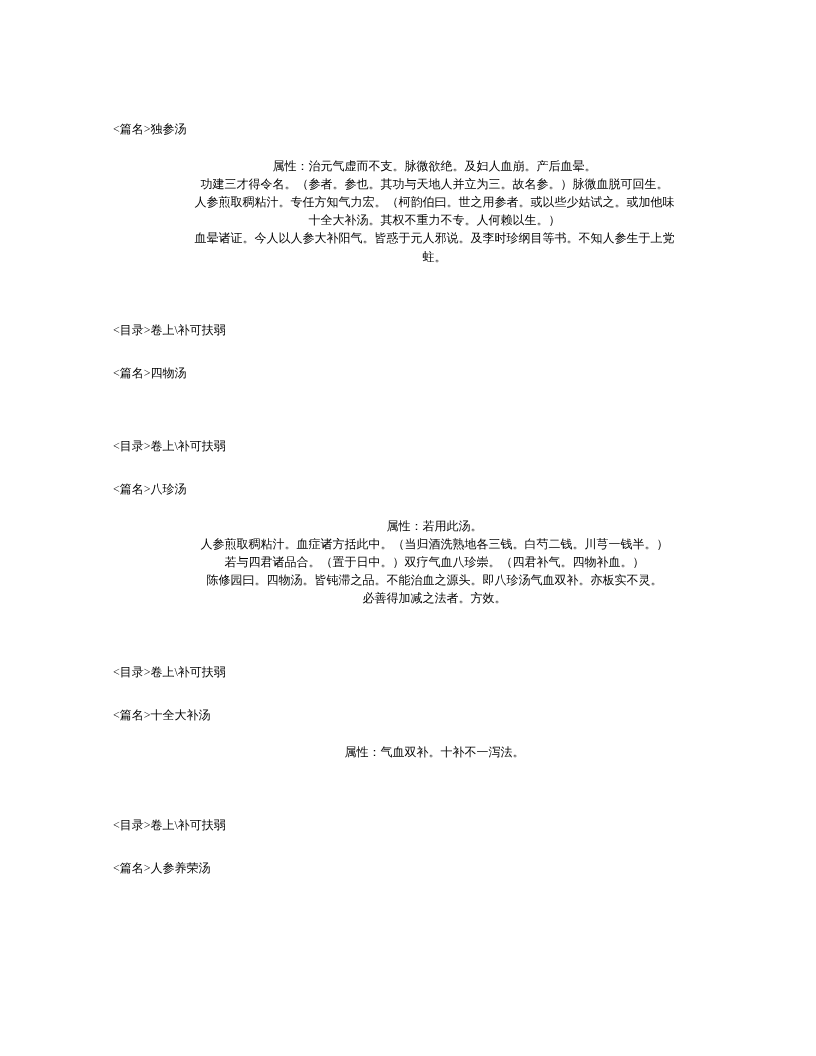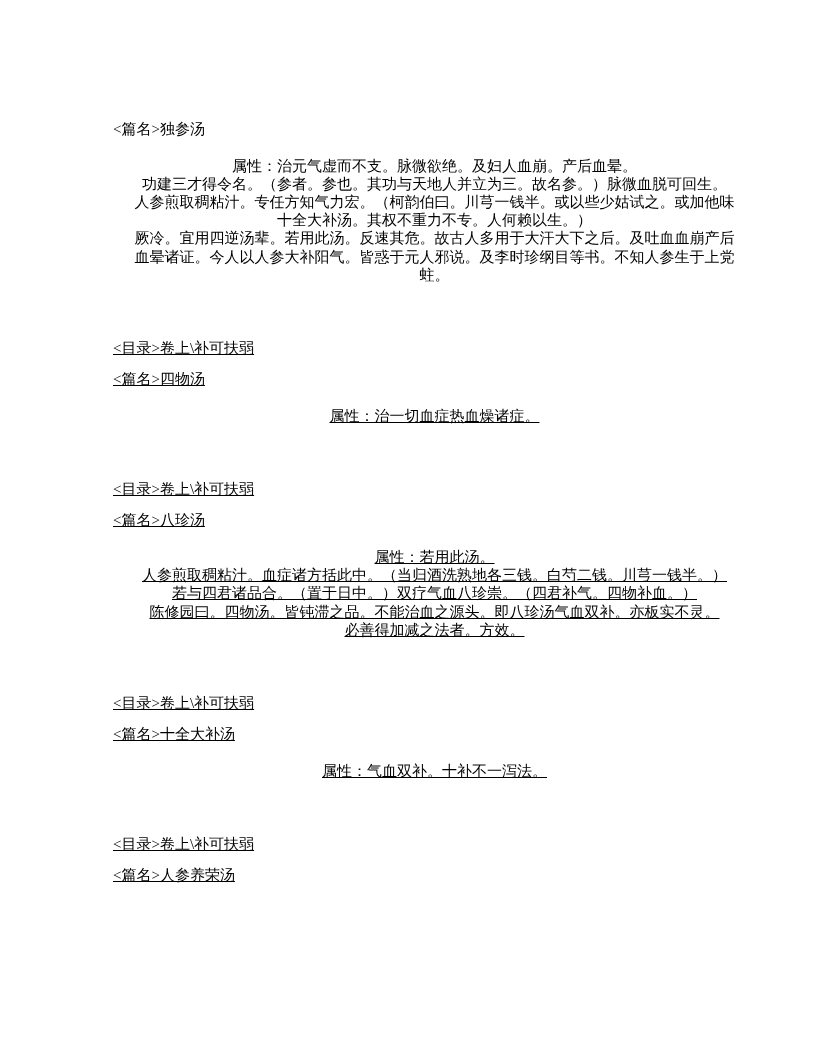--- a/index.html
+++ b/index.html
@@ -10,63 +10,58 @@
   .page {
     position: relative;
     width: 816px;
     height: 1056px;
     background: #ffffff;
     overflow: hidden;
     box-sizing: border-box;
     padding: 120px 60px 0 113px;
     color: #000000;
     font-family: "Liberation Serif", "DejaVu Serif", serif;
-    font-size: 15px;
+    font-size: 12px;
     line-height: 18.1px;
   }
   .line {
     white-space: pre;
     min-height: 18.1px;
   }
   .sec + .sec {
     margin-top: 55px;       
-    text-decoration: underline;
   }
   .title.mt {
-    margin-top: 13px;       
+    margin-top: 25px;       
   }
   .body {
     margin-top: 19px;       
     text-align: center;
   }
 </style>
 </head>
 <body>
 
 <div class="page">
 
   <section class="sec">
     <div class="line title">&lt;篇名&gt;独参汤</div>
     <div class="body">
       <div class="line">属性：治元气虚而不支。脉微欲绝。及妇人血崩。产后血晕。</div>
       <div class="line">功建三才得令名。（参者。参也。其功与天地人并立为三。故名参。）脉微血脱可回生。</div>
-      <div class="line">人参煎取稠粘汁。专任方知气力宏。（柯韵伯曰。川芎一钱半。或以些少姑试之。或加他味</div>
+      <div class="line">人参煎取稠粘汁。专任方知气力宏。（柯韵伯曰。世之用参者。或以些少姑试之。或加他味</div>
       <div class="line">十全大补汤。其权不重力不专。人何赖以生。）</div>
-      <div class="line">厥冷。宜用四逆汤辈。若用此汤。反速其危。故古人多用于大汗大下之后。及吐血血崩产后</div>
       <div class="line">血晕诸证。今人以人参大补阳气。皆惑于元人邪说。及李时珍纲目等书。不知人参生于上党</div>
       <div class="line">蛀。</div>
     </div>
   </section>
 
   <section class="sec">
     <div class="line toc">&lt;目录&gt;卷上\补可扶弱</div>
     <div class="line title mt">&lt;篇名&gt;四物汤</div>
-    <div class="body">
-      <div class="line">属性：治一切血症热血燥诸症。</div>
-    </div>
   </section>
 
   <section class="sec">
     <div class="line toc">&lt;目录&gt;卷上\补可扶弱</div>
     <div class="line title mt">&lt;篇名&gt;八珍汤</div>
     <div class="body">
       <div class="line">属性：若用此汤。</div>
       <div class="line">人参煎取稠粘汁。血症诸方括此中。（当归酒洗熟地各三钱。白芍二钱。川芎一钱半。）</div>
       <div class="line">若与四君诸品合。（置于日中。）双疗气血八珍崇。（四君补气。四物补血。）</div>
       <div class="line">陈修园曰。四物汤。皆钝滞之品。不能治血之源头。即八珍汤气血双补。亦板实不灵。</div>

